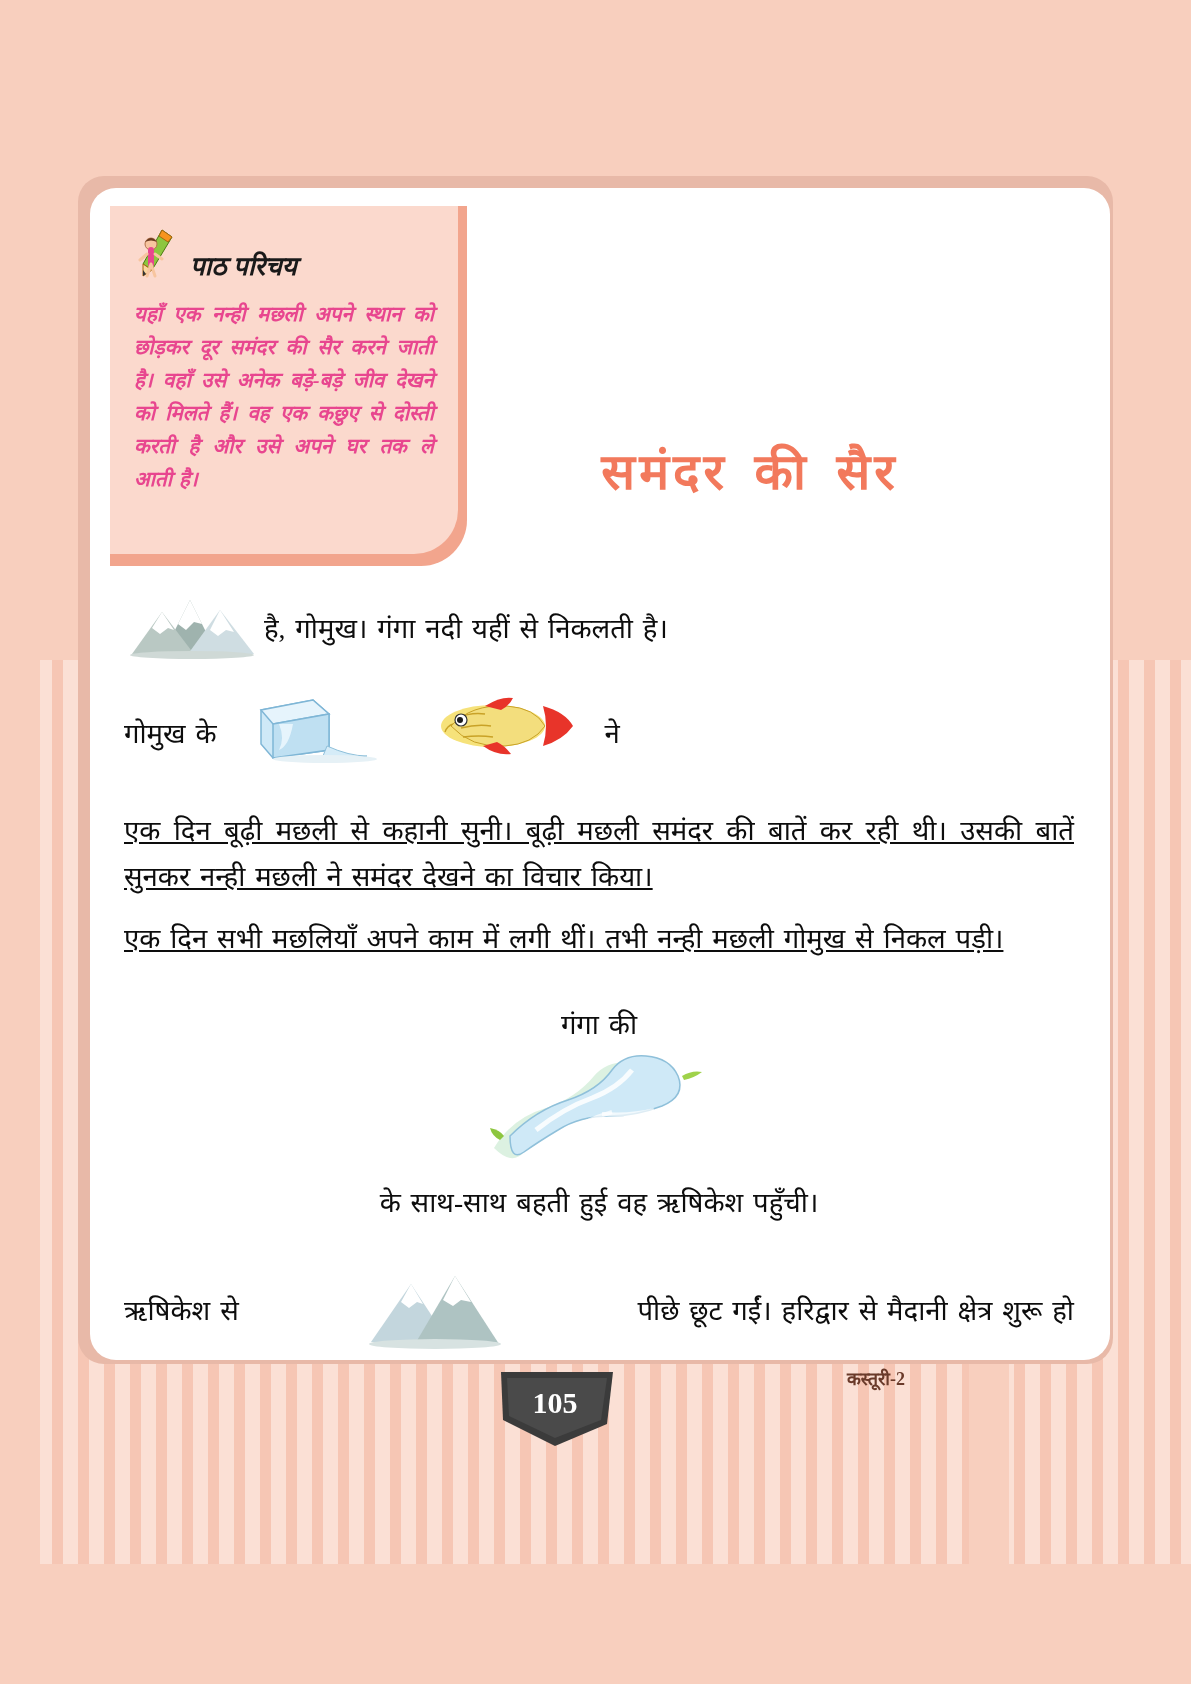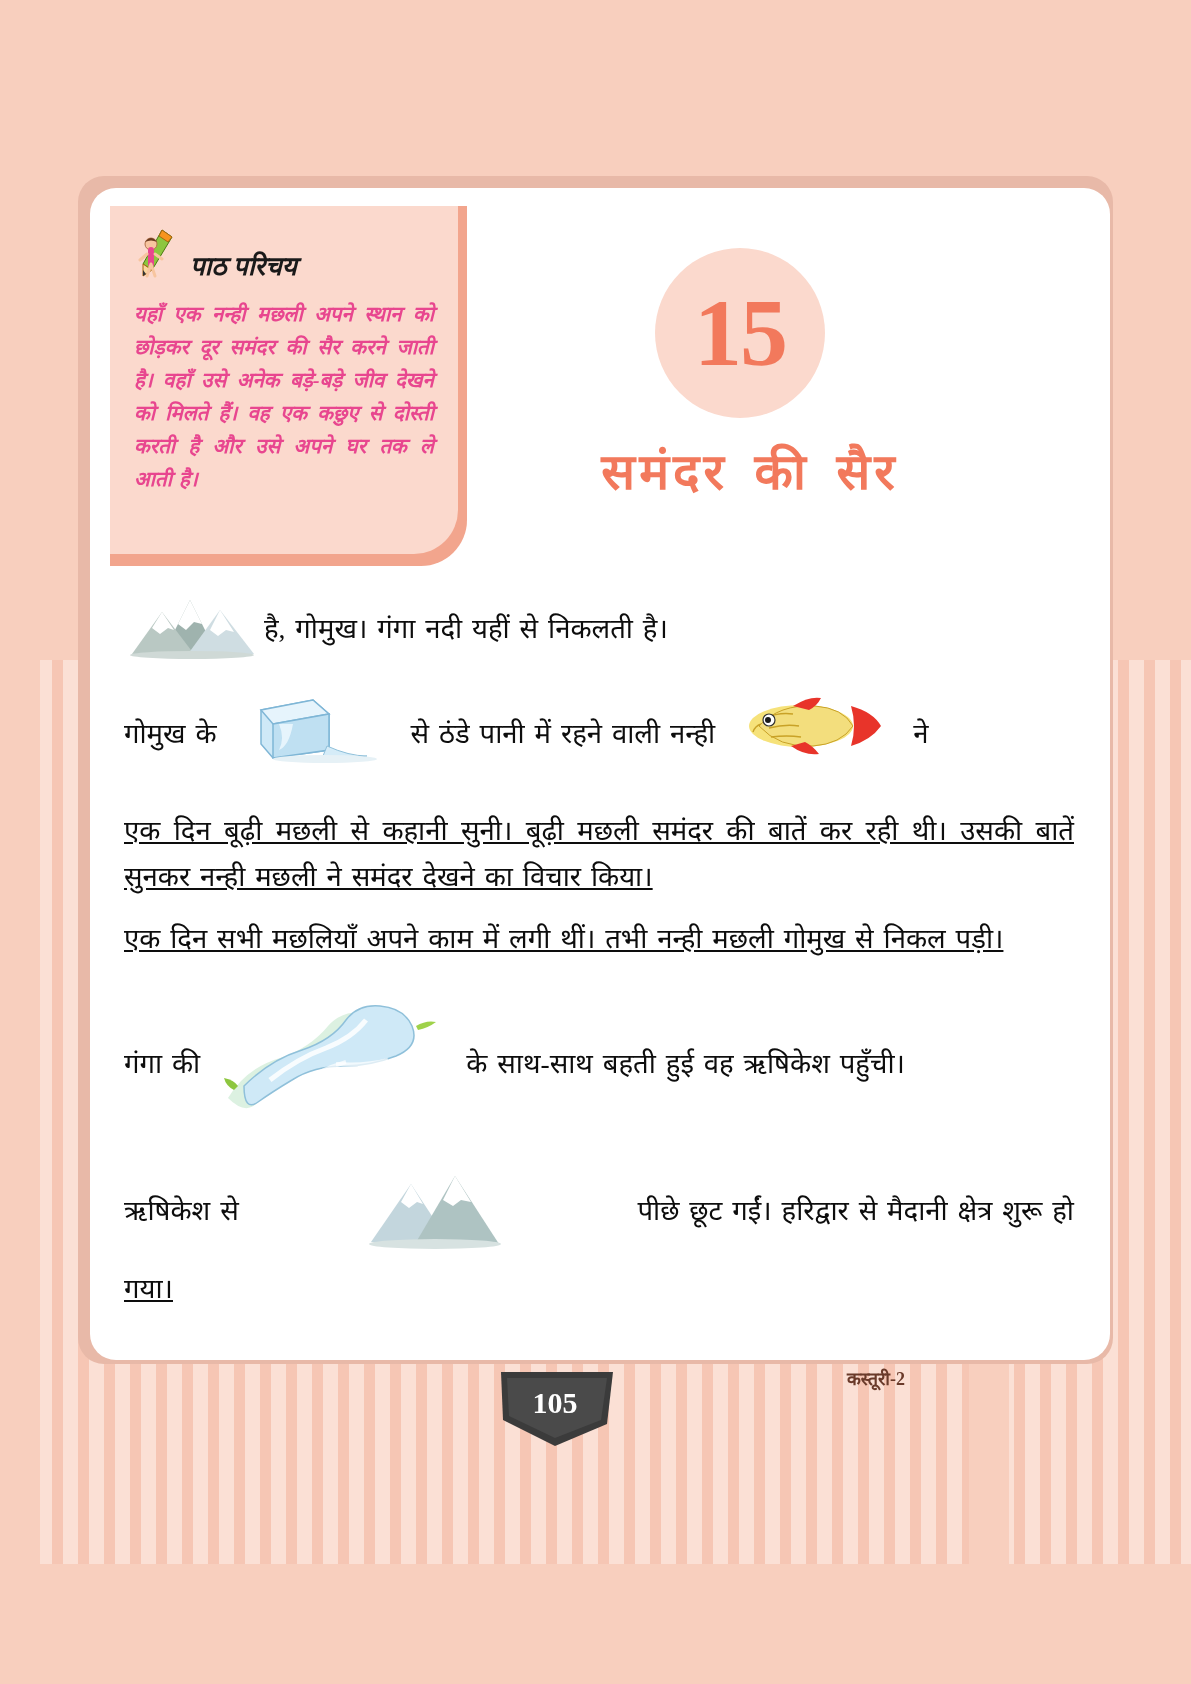--- a/index.html
+++ b/index.html
@@ -260,23 +260,20 @@
             <path d="M17,22 l0,14" stroke="#e8468f" stroke-width="6" stroke-linecap="round"></path>
             <path d="M17,36 l-4,12 M17,36 l4,12" stroke="#f7c59f" stroke-width="3" stroke-linecap="round"></path>
             <path d="M13,26 l-7,6 M21,26 l7,5" stroke="#f7c59f" stroke-width="3" stroke-linecap="round"></path>
           </svg>
         </span>
         <span id="intro-title">पाठ परिचय</span>
       </div>
       <div id="intro-text">यहाँ एक नन्ही मछली अपने स्थान को छोड़कर दूर समंदर की सैर करने जाती है। वहाँ उसे अनेक बड़े-बड़े जीव देखने को मिलते हैं। वह एक कछुए से दोस्ती करती है और उसे अपने घर तक ले आती है।</div>
     </div>
 
-    <div id="chapter-badge">
-      <span id="chapter-number">15</span>
-    </div>
     <div id="chapter-title">समंदर की सैर</div>
 
     <div id="body-text">
 
       <div class="line-with-art">
         <span class="art">
           <svg width="136" height="76" viewBox="0 0 136 76">
             <polygon points="40,68 66,16 92,68" fill="#9fb3ae"></polygon>
             <polygon points="66,16 78,40 70,38 62,46 54,40" fill="#ffffff"></polygon>
             <polygon points="8,70 38,28 70,70" fill="#b9c8c3"></polygon>
@@ -294,41 +291,40 @@
         <span class="art" style="margin:0 18px;">
           <svg width="150" height="78" viewBox="0 0 150 78">
             <polygon points="22,22 74,12 90,26 90,62 34,70 22,56" fill="#cfe9f7" stroke="#7fb6d6" stroke-width="1.5"></polygon>
             <polygon points="22,22 74,12 90,26 34,36" fill="#e6f4fc" stroke="#7fb6d6" stroke-width="1.5"></polygon>
             <polygon points="34,36 90,26 90,62 34,70" fill="#bfe0f2" stroke="#7fb6d6" stroke-width="1.5"></polygon>
             <path d="M40,36 q6,14 0,26 q10,-4 14,-26z" fill="#eaf6fd" opacity="0.9"></path>
             <path d="M88,58 q22,10 40,10 q-16,4 -44,0z" fill="#d5ecf8" stroke="#8fc0da" stroke-width="1"></path>
             <ellipse cx="86" cy="71" rx="52" ry="4" fill="#e6f1f6"></ellipse>
           </svg>
         </span>
-        <span class="txt">से ठंडे पानी में रहने वाली नन्ही</span>
         <span class="art" style="margin:0 20px;">
           <svg width="150" height="66" viewBox="0 0 150 66">
             <path d="M112,12 q22,6 30,20 q-10,14 -30,20 q6,-20 0,-40z" fill="#e8342a"></path>
             <ellipse cx="62" cy="32" rx="52" ry="21" fill="#f6e27a"></ellipse>
             <path d="M20,32 q20,-22 56,-20 q28,2 38,20 q-12,18 -40,20 q-34,2 -54,-20z" fill="#f3de7d" stroke="#c9a227" stroke-width="1"></path>
             <path d="M54,12 q16,-10 28,-8 q-4,8 -12,12z" fill="#e8342a"></path>
             <path d="M52,52 q14,10 28,8 q-6,-8 -14,-12z" fill="#e8342a"></path>
             <path d="M26,24 q14,-6 28,-4 M30,34 q16,-4 30,-2 M32,43 q16,-2 30,0" stroke="#c9a227" stroke-width="1.5" fill="none"></path>
             <circle cx="30" cy="26" r="6" fill="#ffffff" stroke="#333" stroke-width="1.2"></circle>
             <circle cx="29" cy="26" r="3" fill="#1a1a1a"></circle>
             <path d="M22,30 q-6,2 -8,8" stroke="#c9a227" stroke-width="1.4" fill="none"></path>
           </svg>
         </span>
         <span class="txt">ने</span>
       </div>
 
       <p class="para">एक दिन बूढ़ी मछली से कहानी सुनी। बूढ़ी मछली समंदर की बातें कर रही थी। उसकी बातें सुनकर नन्ही मछली ने समंदर देखने का विचार किया।</p>
       <p class="para">एक दिन सभी मछलियाँ अपने काम में लगी थीं। तभी नन्ही मछली गोमुख से निकल पड़ी।</p>
 
-      <div class="line-with-art" style="margin-top:40px; margin-bottom:30px;">
+      <div class="line-with-art" style="margin-top:40px; margin-bottom:30px;flex-direction:column;">
         <span class="txt">गंगा की</span>
         <span class="art" style="margin:0 14px;">
           <svg width="230" height="110" viewBox="0 0 230 110">
             <path d="M10,96 q18,-30 52,-40 q30,-10 48,-32 q12,-14 32,-14 q22,0 30,16 q-6,-8 -22,-6 q-18,2 -24,16 q-10,22 -40,34 q-30,12 -46,30 q-12,14 -30,-4z" fill="#d6efdc" opacity="0.85"></path>
             <path d="M26,84 q26,-26 58,-36 q30,-10 44,-30 q12,-16 34,-14 q24,2 32,20 q8,20 -16,30 q-26,10 -52,10 q-30,0 -52,14 q-20,12 -34,22 q-14,10 -14,-16z" fill="#cfe9f7" stroke="#8fc0da" stroke-width="1.5"></path>
             <path d="M52,78 q28,-22 56,-32 q26,-10 40,-28" stroke="#ffffff" stroke-width="5" fill="none" opacity="0.85"></path>
             <path d="M70,88 q30,-20 58,-28" stroke="#ffffff" stroke-width="4" fill="none" opacity="0.7"></path>
             <path d="M118,62 q30,2 52,-4" stroke="#ffffff" stroke-width="4" fill="none" opacity="0.7"></path>
             <path d="M16,88 q-8,-4 -10,-12 q10,2 14,8z" fill="#8dc63f"></path>
             <path d="M198,24 q10,-6 20,-4 q-8,6 -18,8z" fill="#9fd24a"></path>

